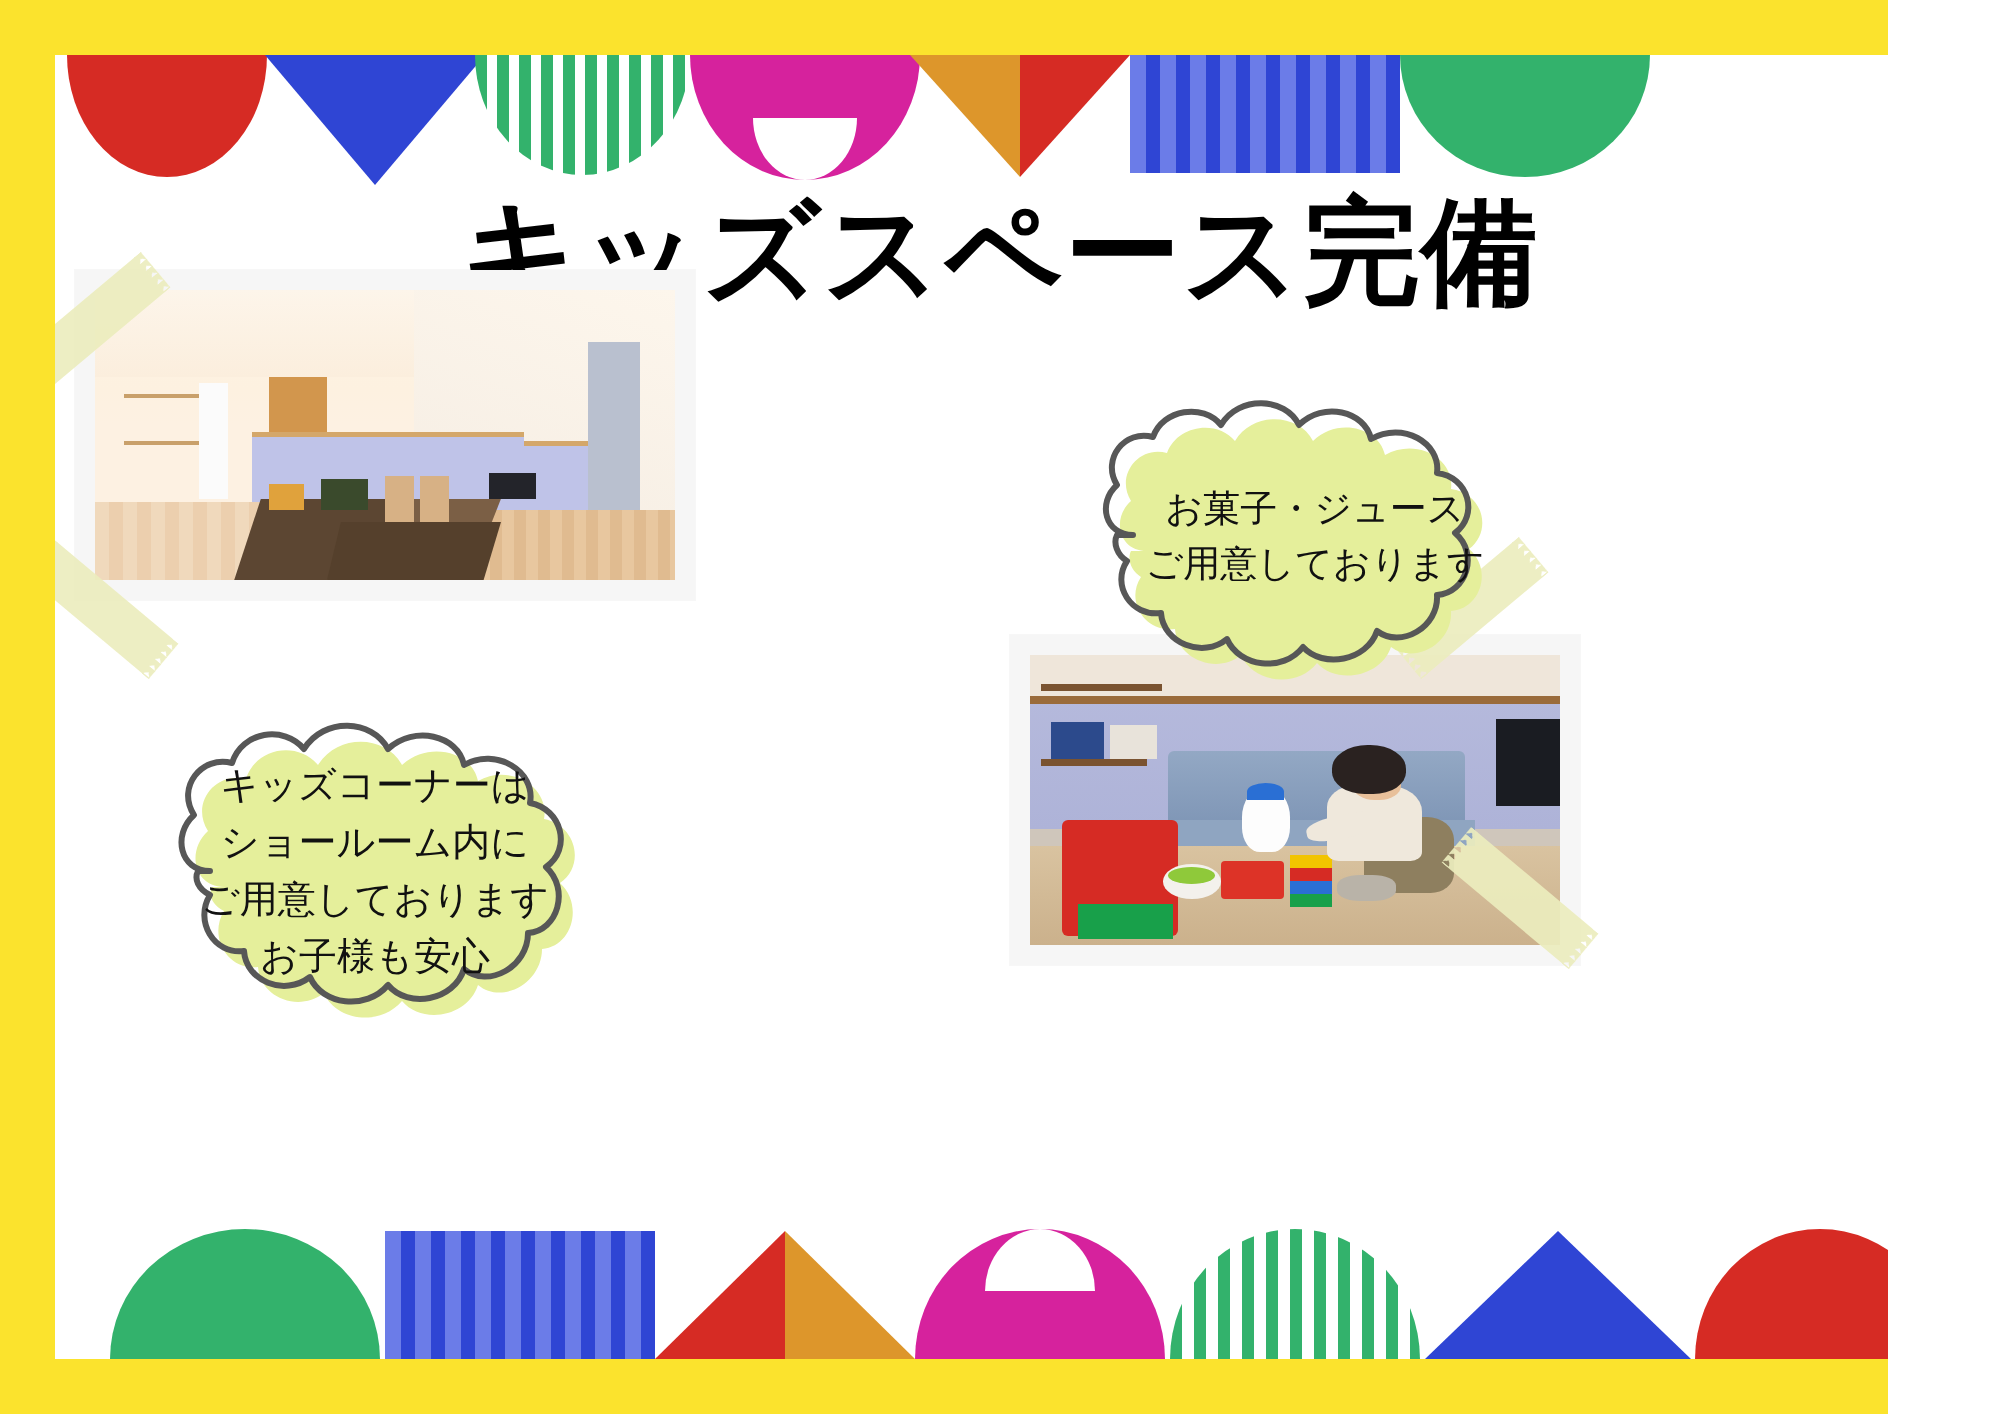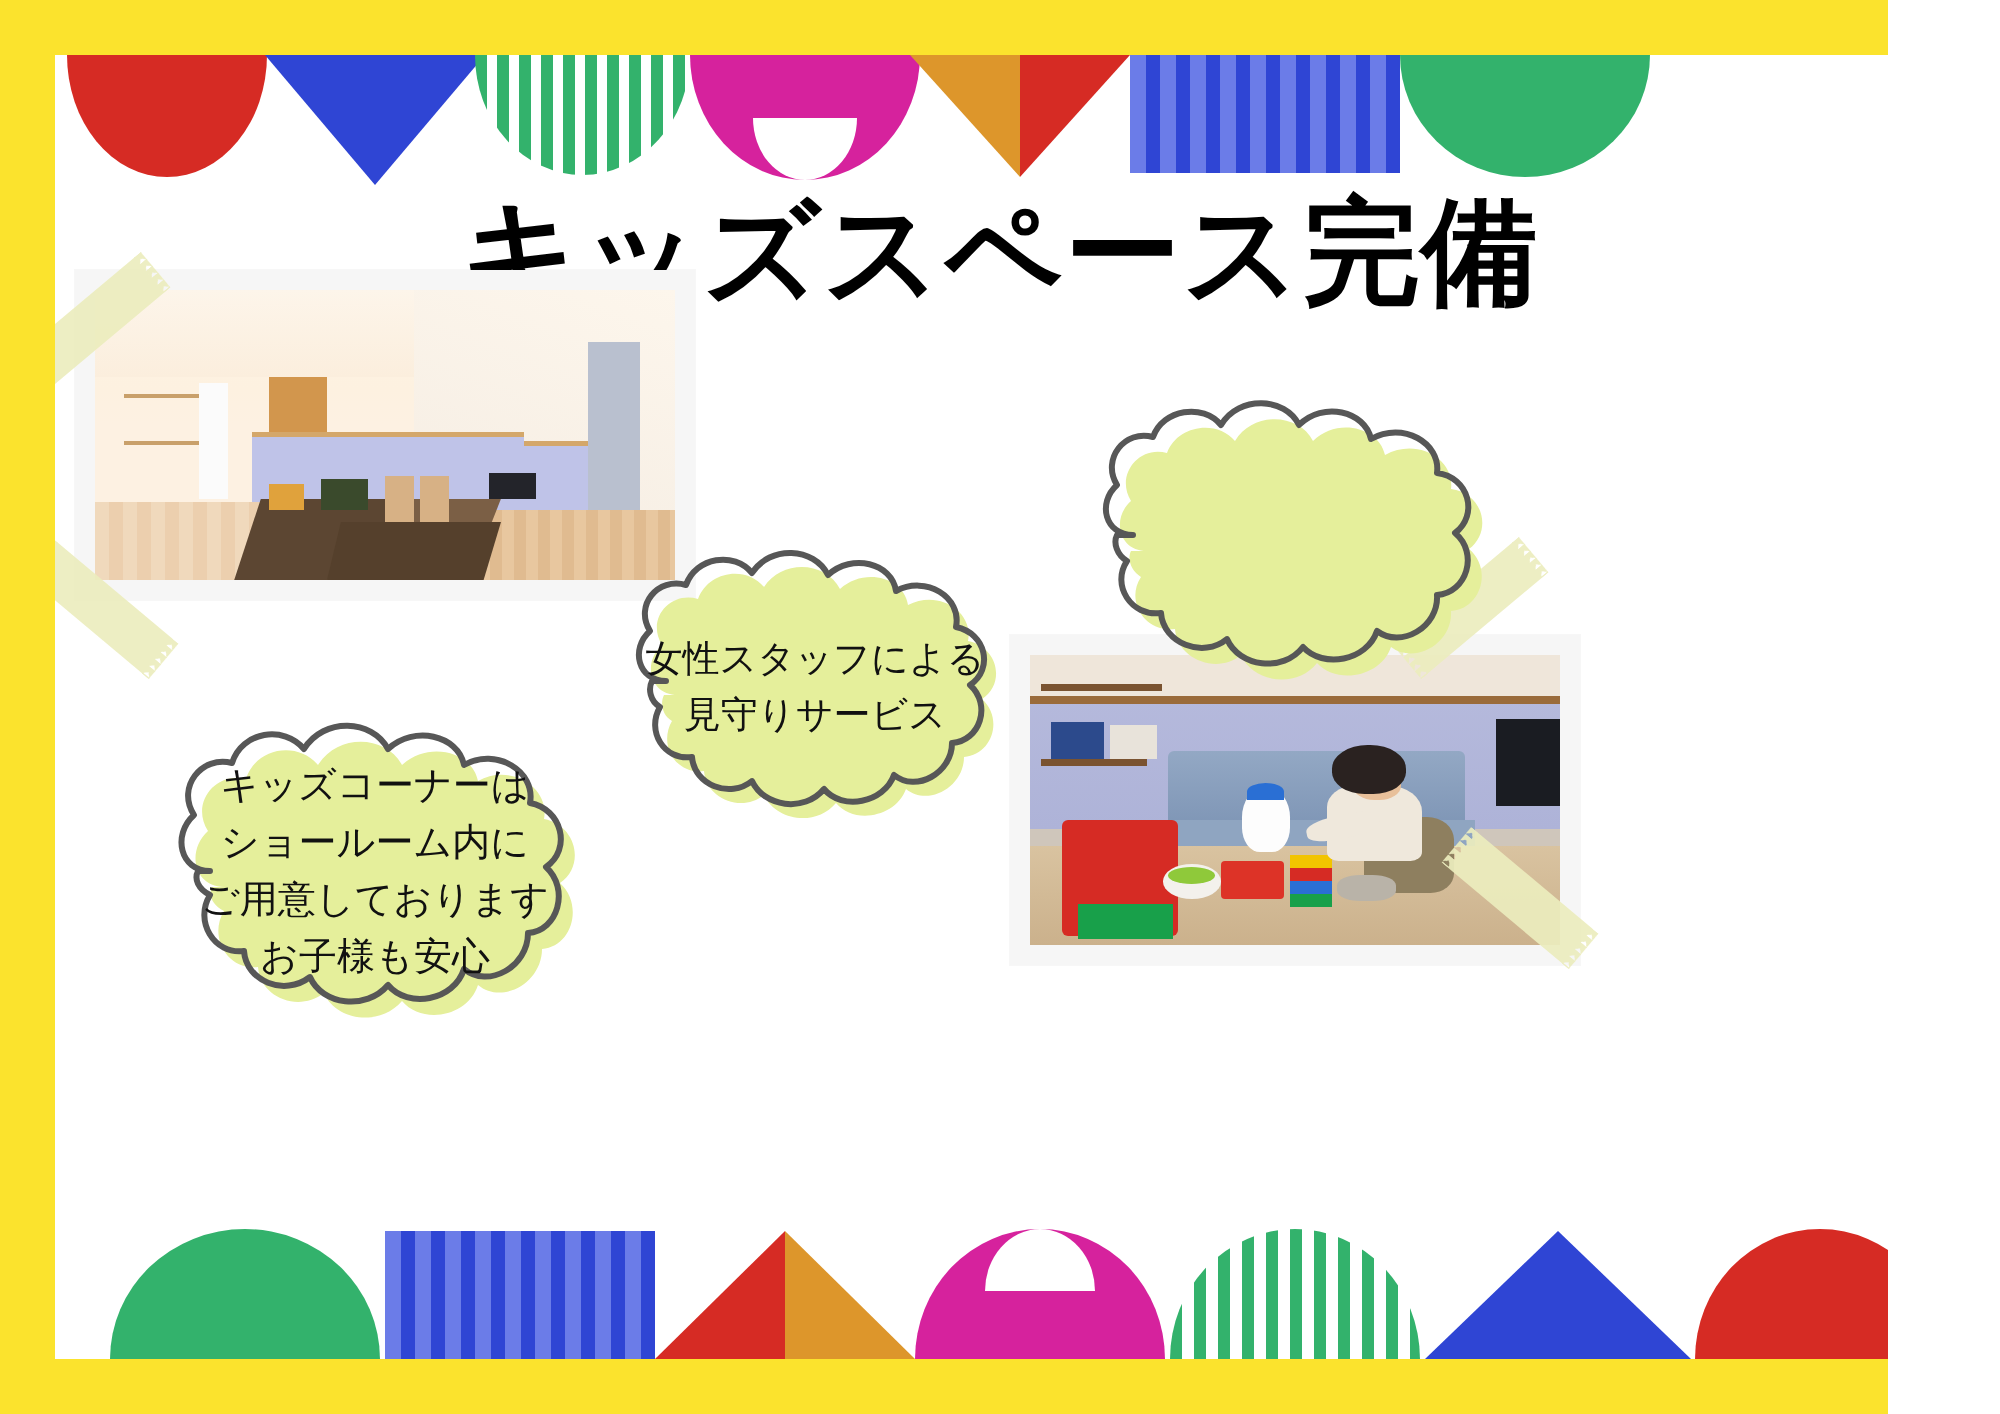--- a/index.html
+++ b/index.html
@@ -409,58 +409,24 @@
                  C348,36 386,58 382,88
                  C414,92 424,130 400,148
                  C424,168 412,208 382,210
                  C384,242 346,264 322,246
                  C312,276 268,284 248,262
                  C228,288 184,282 172,254
                  C148,274 108,258 106,228
                  C76,232 56,200 72,176
                  C62,170 58,158 62,150 Z" fill="none" stroke="#575757" stroke-width="6" stroke-linejoin="round"></path>
       </svg>
-    </div>
-
-    <div class="bubble" id="bubble-staff">
-      <svg width="430" height="280" viewBox="0 0 430 280" aria-hidden="true">
-        <path d="M66,146
-                 C38,146 30,114 50,96
-                 C34,70 58,42 86,50
-                 C96,22 134,16 152,38
-                 C170,10 214,12 228,40
-                 C252,18 292,28 296,56
-                 C326,40 362,62 356,92
-                 C386,98 394,134 370,150
-                 C392,170 380,206 352,208
-                 C352,238 316,258 294,240
-                 C284,268 242,276 224,254
-                 C204,278 164,272 152,246
-                 C130,264 94,250 92,222
-                 C64,226 46,196 60,172
-                 C50,166 48,154 52,146 Z" fill="#e5ef9b" stroke="none" transform="translate(12,14)"></path>
-        <path d="M66,146
-                 C38,146 30,114 50,96
-                 C34,70 58,42 86,50
-                 C96,22 134,16 152,38
-                 C170,10 214,12 228,40
-                 C252,18 292,28 296,56
-                 C326,40 362,62 356,92
-                 C386,98 394,134 370,150
-                 C392,170 380,206 352,208
-                 C352,238 316,258 294,240
-                 C284,268 242,276 224,254
-                 C204,278 164,272 152,246
-                 C130,264 94,250 92,222
-                 C64,226 46,196 60,172
-                 C50,166 48,154 52,146 Z" fill="none" stroke="#575757" stroke-width="6" stroke-linejoin="round"></path>
-      </svg>
-      <div class="btext" style="top:54%;">女性スタッフによる
-見守りサービス</div>
-    </div>
+      <div class="btext" style="top:52%;">お菓子・ジュース
+ご用意しております</div>
+    </div>
+
 
     <div class="bubble" id="bubble-corner">
       <svg width="470" height="320" viewBox="0 0 470 320" aria-hidden="true">
         <path d="M70,166
                  C40,166 32,130 54,110
                  C36,82 62,50 92,58
                  C102,26 144,20 164,44
                  C184,12 232,14 248,44
                  C274,20 318,30 324,60
                  C356,42 396,66 390,98

